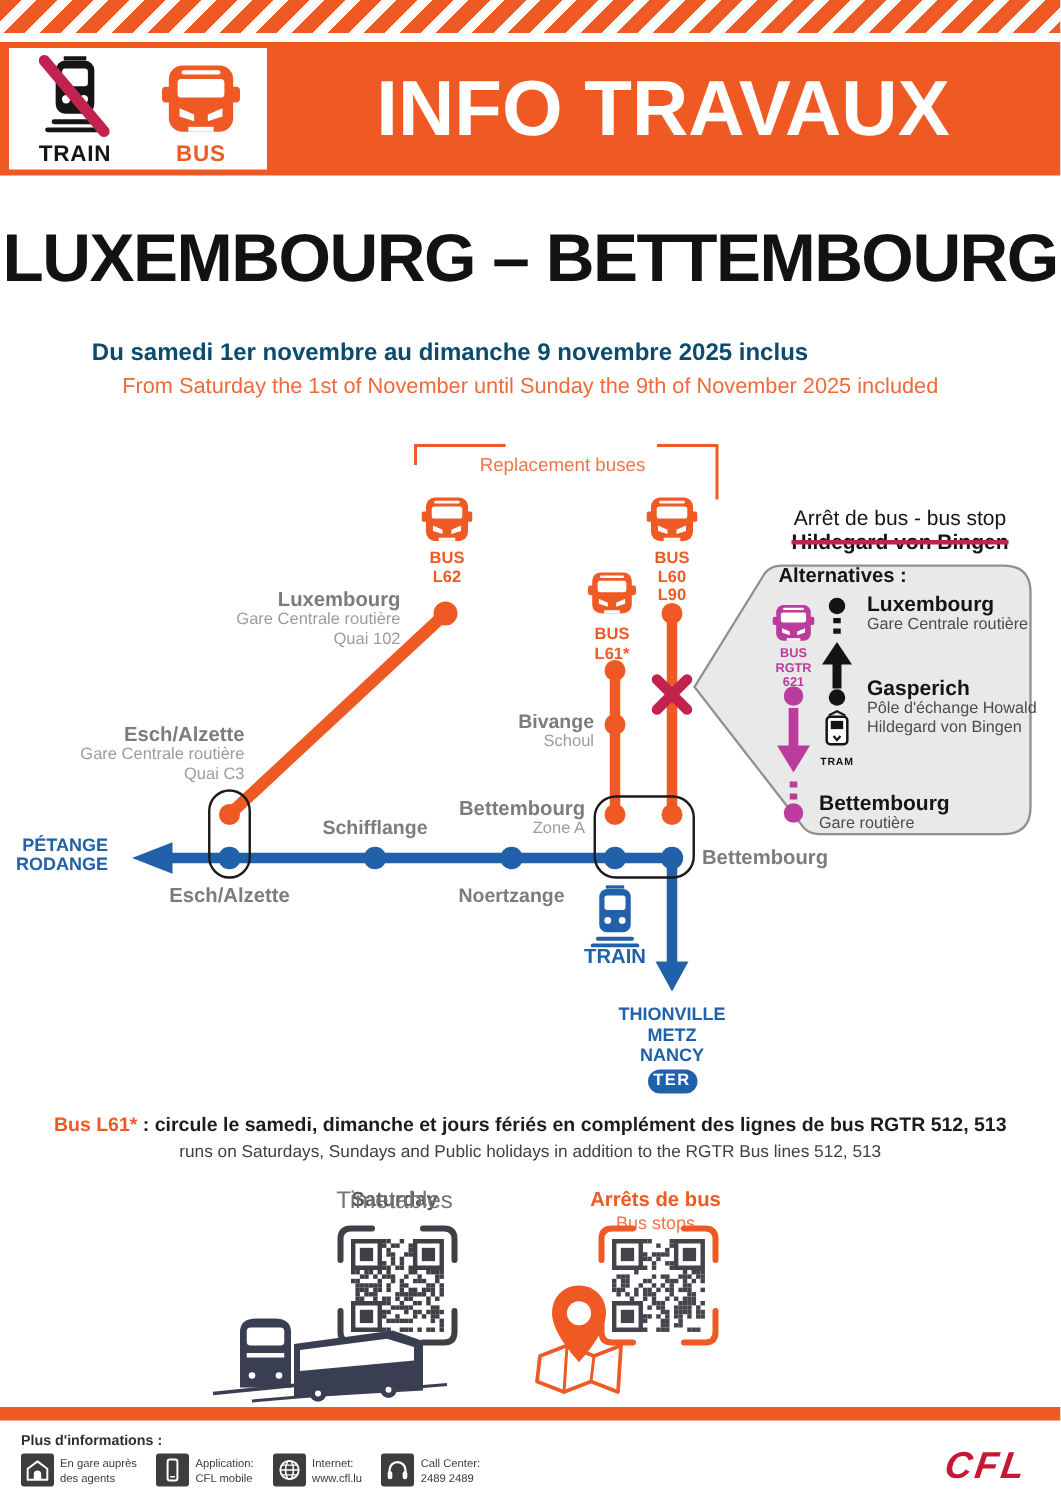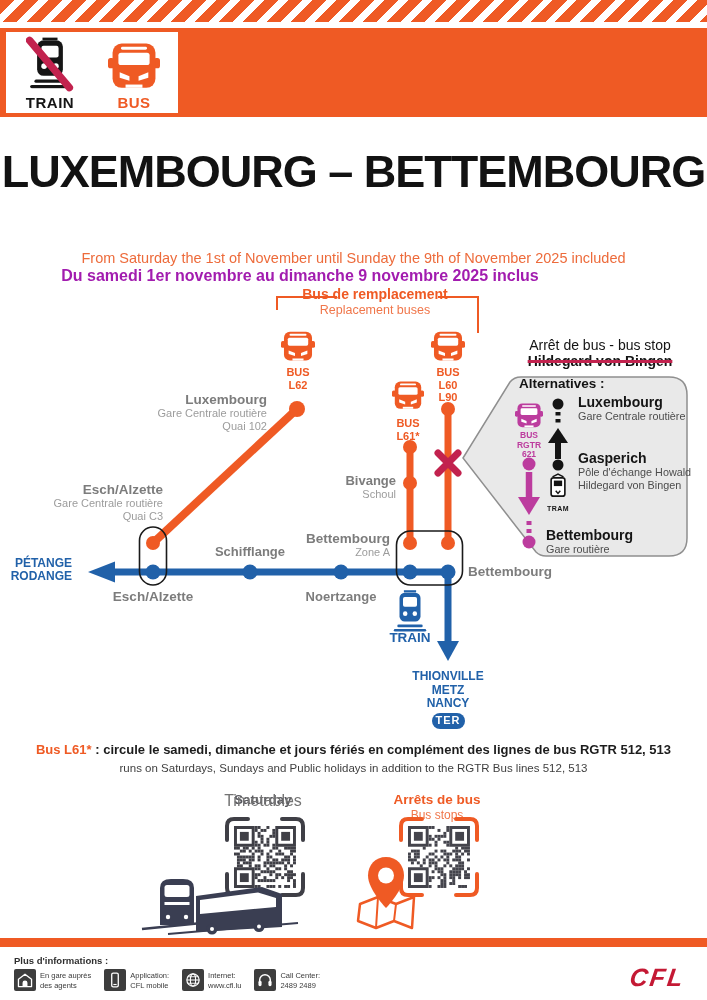--- a/index.html
+++ b/index.html
@@ -14,21 +14,21 @@
   .banner{top:28px;left:0;width:707px;height:89px;background:#EF5A24;}
   .mode-box{position:absolute;top:4px;left:6px;width:172px;height:81px;background:#fff;display:flex;justify-content:space-evenly;align-items:flex-start;padding-top:3px;box-sizing:border-box;}
   .mode-col{display:flex;flex-direction:column;align-items:center;width:80px;}
   .mode-label{font-weight:bold;font-size:15px;letter-spacing:.5px;margin-top:1px;}
   .train-lb{color:#151515;}
   .bus-lb{color:#EF5A24;}
   .banner-title{position:absolute;left:186px;top:0;width:512px;height:89px;display:flex;align-items:center;justify-content:center;
     color:#fff;font-weight:800;font-size:52px;letter-spacing:0px;white-space:nowrap;}
 
   .page-title{top:146px;left:0;width:707px;font-size:45px;font-weight:800;letter-spacing:-1px;color:#121212;white-space:nowrap;}
-  .date-fr{top:227px;left:0;width:600px;color:#a21caf;font-weight:bold;font-size:16px;margin-top:40px;}
+  .date-fr{top:227px;left:0;width:600px;color:#0c4a6e;font-weight:bold;font-size:16px;}
   .date-en{top:250px;left:0;width:707px;color:#ED6B3B;font-size:14.5px;}
 
   
   .diagram{top:285px;left:0;width:707px;height:455px;}
   .diagram svg.main{position:absolute;top:0;left:0;}
   .lbl{position:absolute;line-height:12.5px;}
   .stop-name{font-weight:bold;font-size:13.5px;color:#7C7C7C;line-height:14px;}
   .stop-sub{font-size:11px;color:#9C9C9C;line-height:12.5px;}
   .gray-bold{font-weight:bold;font-size:13.5px;color:#7C7C7C;}
   .orange-bold-sm{color:#EF5A24;font-weight:bold;font-size:11px;line-height:12.5px;}
@@ -111,20 +111,21 @@
       </svg>
       <div class="mode-label train-lb">TRAIN</div>
     </div>
     <div class="mode-col">
       <svg width="52" height="52" viewBox="0 0 40 40" style="margin-top:6px">
         <use href="#ic-bus" width="40" height="40" style="color:#EF5A24"></use>
       </svg>
       <div class="mode-label bus-lb">BUS</div>
     </div>
   </div>
+  <div class="banner-title">INFO TRAVAUX</div>
 </div>
 
 <div class="abs page-title ctr">LUXEMBOURG – BETTEMBOURG</div>
 <div class="abs date-fr ctr">Du samedi 1er novembre au dimanche 9 novembre 2025 inclus</div>
 <div class="abs date-en ctr">From Saturday the 1st of November until Sunday the 9th of November 2025 included</div>
 
 <div class="abs diagram">
   <svg class="main" width="707" height="455" viewBox="0 0 707 455">
 
     <path d="M337,12 H277 V25" fill="none" stroke="#EF5A24" stroke-width="2"></path>
@@ -179,21 +180,20 @@
     <g>
       <circle cx="558" cy="119" r="5.5" fill="#141414"></circle>
       <line x1="558" y1="127" x2="558" y2="141" stroke="#141414" stroke-width="5" stroke-dasharray="3.5,3.5"></line>
       <polygon points="558,143 548,158 568,158" fill="#141414"></polygon>
       <line x1="558" y1="156" x2="558" y2="174" stroke="#141414" stroke-width="6"></line>
       <circle cx="558" cy="180" r="5.5" fill="#141414"></circle>
     </g>
     <use href="#ic-tram" x="547" y="188" width="22" height="28" style="color:#141414"></use>
   </svg>
 
-  <div class="lbl ctr repl-fr" style="top:3px;left:255px;width:240px">Bus de remplacement</div>
   <div class="lbl ctr repl-en" style="top:19px;left:255px;width:240px">Replacement buses</div>
 
   <div class="lbl ctr orange-bold-sm" style="top:81px;left:268px;width:60px">
     <div>BUS</div>
       <div>L62</div>
   </div>
   <div class="lbl ctr orange-bold-sm" style="top:81px;left:418px;width:60px">
     <div>BUS</div>
       <div>L60</div>
       <div>L90</div>

